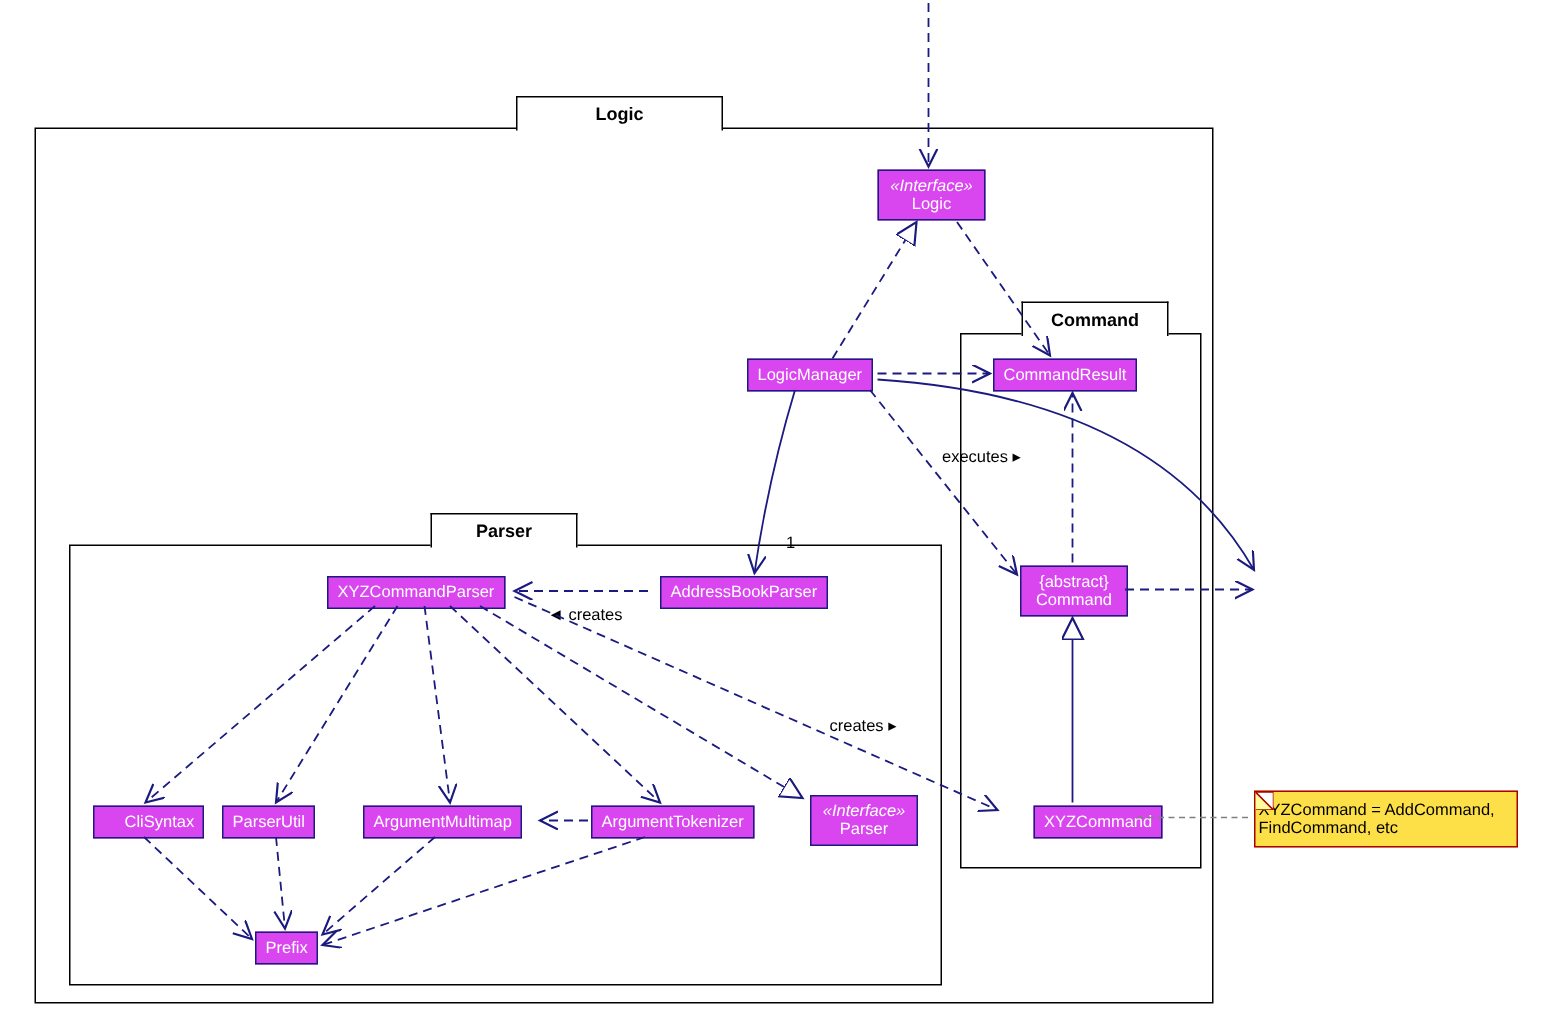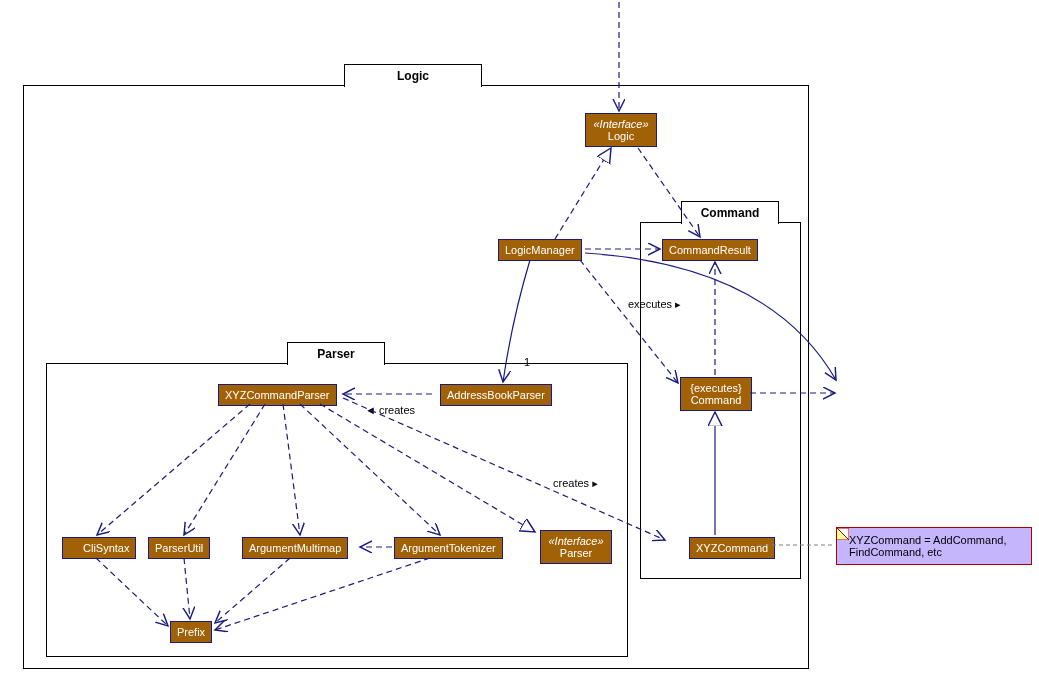--- a/index.html
+++ b/index.html
@@ -1,26 +1,26 @@
 <!DOCTYPE html>
 <html><head>
 <meta charset="utf-8">
 <style>
   body { margin:0; padding:0; font-family: Arial, Helvetica, sans-serif; background:#fff; }
   .stage { position:relative; width:1039px; height:675px; }
   .pkg { position:absolute; border:1px solid #000; background:transparent; }
   .pkg-title { position:absolute; border:1px solid #000; border-bottom:none; background:#fff;
                font-size:12px; font-weight:bold; text-align:center; padding:4px 8px; top:-22px; left:-1px;
                min-width:60px; white-space:nowrap; }
-  .node { position:absolute; background:#a16207; color:#fff; border:1px solid #1a1a80;
+  .node { position:absolute; background:#d946ef; color:#fff; border:1px solid #1a1a80;
           font-size:11px; text-align:center; padding:4px 6px; white-space:nowrap; }
   .node .stereo { font-style:italic; display:block; }
   .node .abstract { display:block; }
-  .note { position:absolute; background:#c4b5fd; border:1px solid #aa0000; font-size:11px;
-          padding:6px 12px; }
+  .note { position:absolute; background:#fde047; border:1px solid #aa0000; font-size:11px;
+          padding:6px 2px; }
   .label { position:absolute; font-size:11px; color:#000; white-space:nowrap; }
   svg { position:absolute; left:0; top:0; }
 </style>
 </head>
 <body>
 
 <div class="stage">
 
   <div class="pkg" style="left:23px; top:85px; width:784px; height:582px;">
     <div class="pkg-title" style="left:320px; width:120px;">Logic</div>
@@ -38,21 +38,21 @@
   <div class="node" style="left:585px; top:113px; width:58px;">
     <span class="stereo">«Interface»</span>
     <span>Logic</span>
   </div>
 
   <div class="node" style="left:498px; top:239px;">LogicManager</div>
 
   <div class="node" style="left:662px; top:239px;">CommandResult</div>
 
   <div class="node" style="left:680px; top:377px; width:58px;">
-    <span class="abstract">{executes}</span>
+    <span class="abstract">{abstract}</span>
     <span>Command</span>
   </div>
 
   <div class="node" style="left:689px; top:537px;">XYZCommand</div>
 
   <div class="node" style="left:440px; top:384px;">AddressBookParser</div>
 
   <div class="node" style="left:218px; top:384px;">XYZCommandParser</div>
 
   <div class="node" style="left:62px; top:537px;padding-left:20px;">CliSyntax</div>

